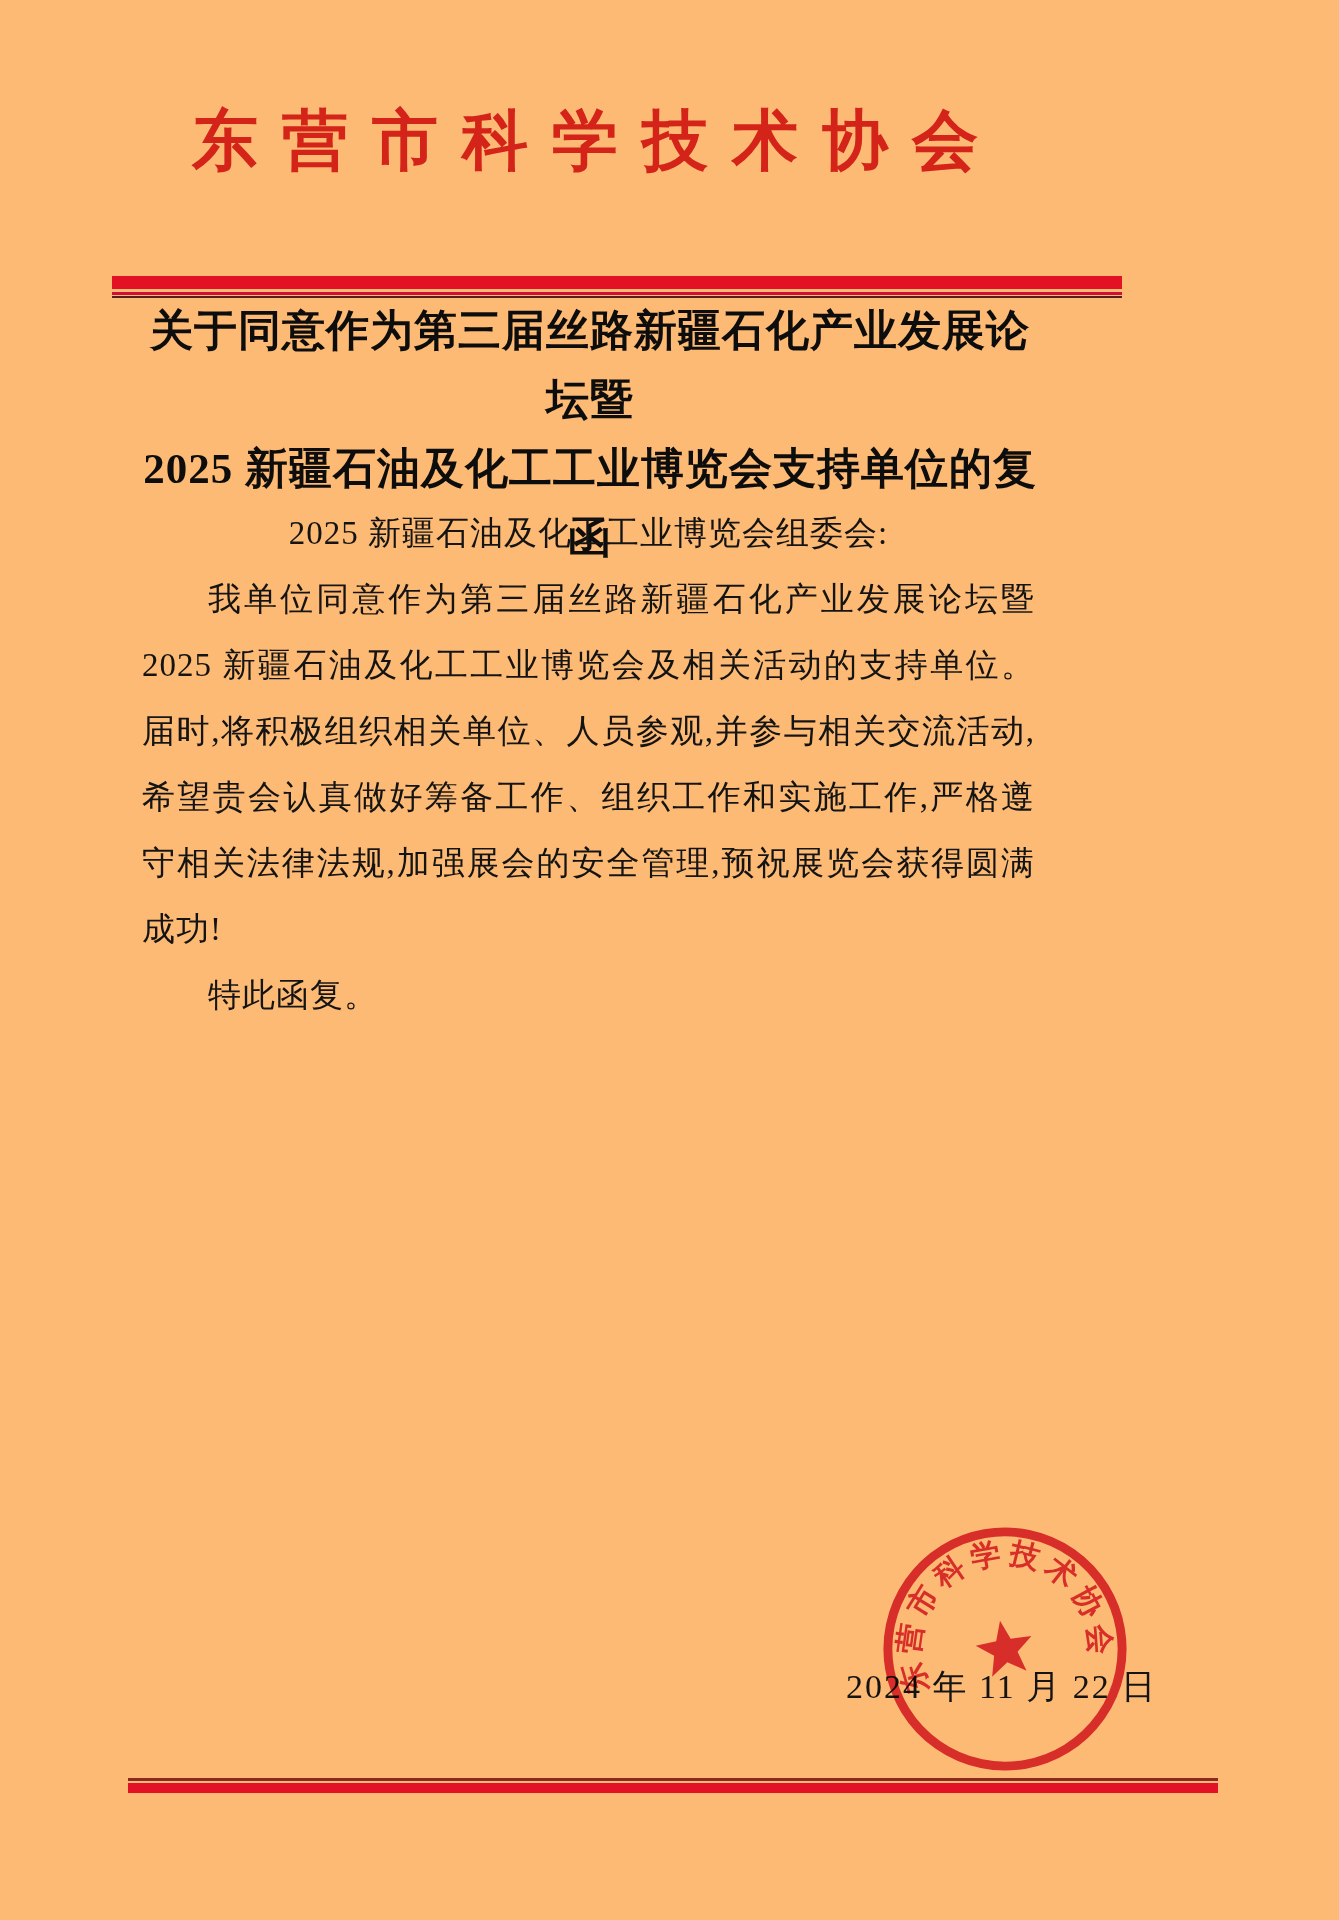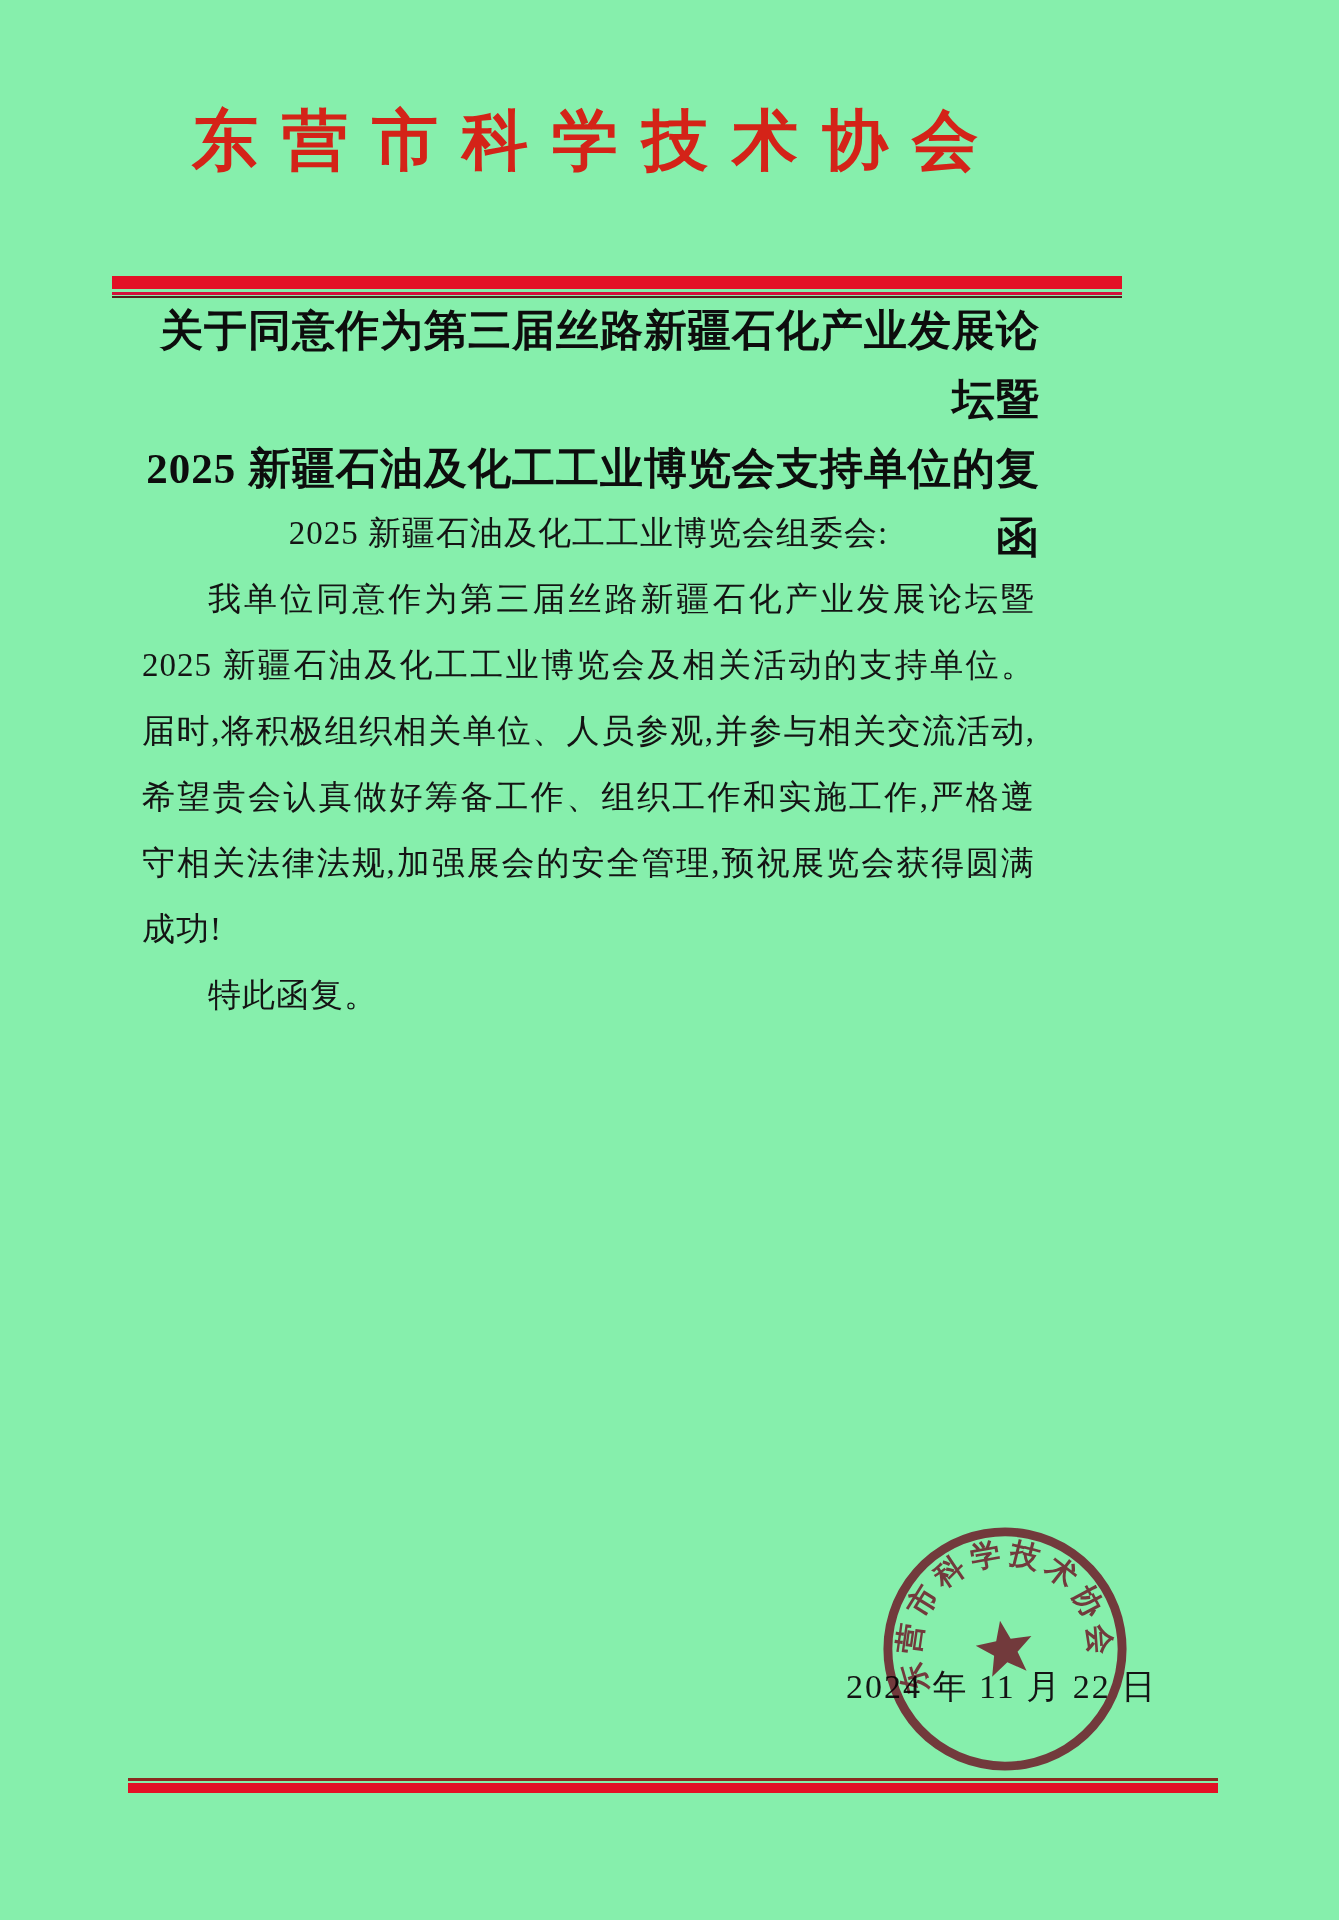--- a/index.html
+++ b/index.html
@@ -4,21 +4,21 @@
 <style>
   * { margin: 0; padding: 0; box-sizing: border-box; }
   html, body { background: #e9e7e3; }
   body { font-family: "Liberation Serif", serif; }
 
   .page {
     position: relative;
     width: 1339px;
     height: 1920px;
     margin: 0 auto;
-    background: #86efac;
+    background: #fdba74;
     overflow: hidden;
     color: #161616;
   }
 
   
   .org-name {
     position: absolute;
     top: 96px;
     left: 120px;
     width: 930px;
@@ -42,21 +42,21 @@
   .rule-top .gap   { height: 3px; }
   .rule-top .thin  { height: 3px; background: #d1103a; }
   .rule-top .dark  { height: 2px; background: #55201c; margin-top: 1px; }
 
   
   .doc-title {
     position: absolute;
     top: 296px;
     left: 140px;
     width: 900px;
-    text-align: right;
+    text-align: center;
     font-size: 43px;
     line-height: 69px;
     font-weight: bold;
     color: #0d0d0d;
     letter-spacing: 1px;
   }
 
   
   .body-text {
     position: absolute;

